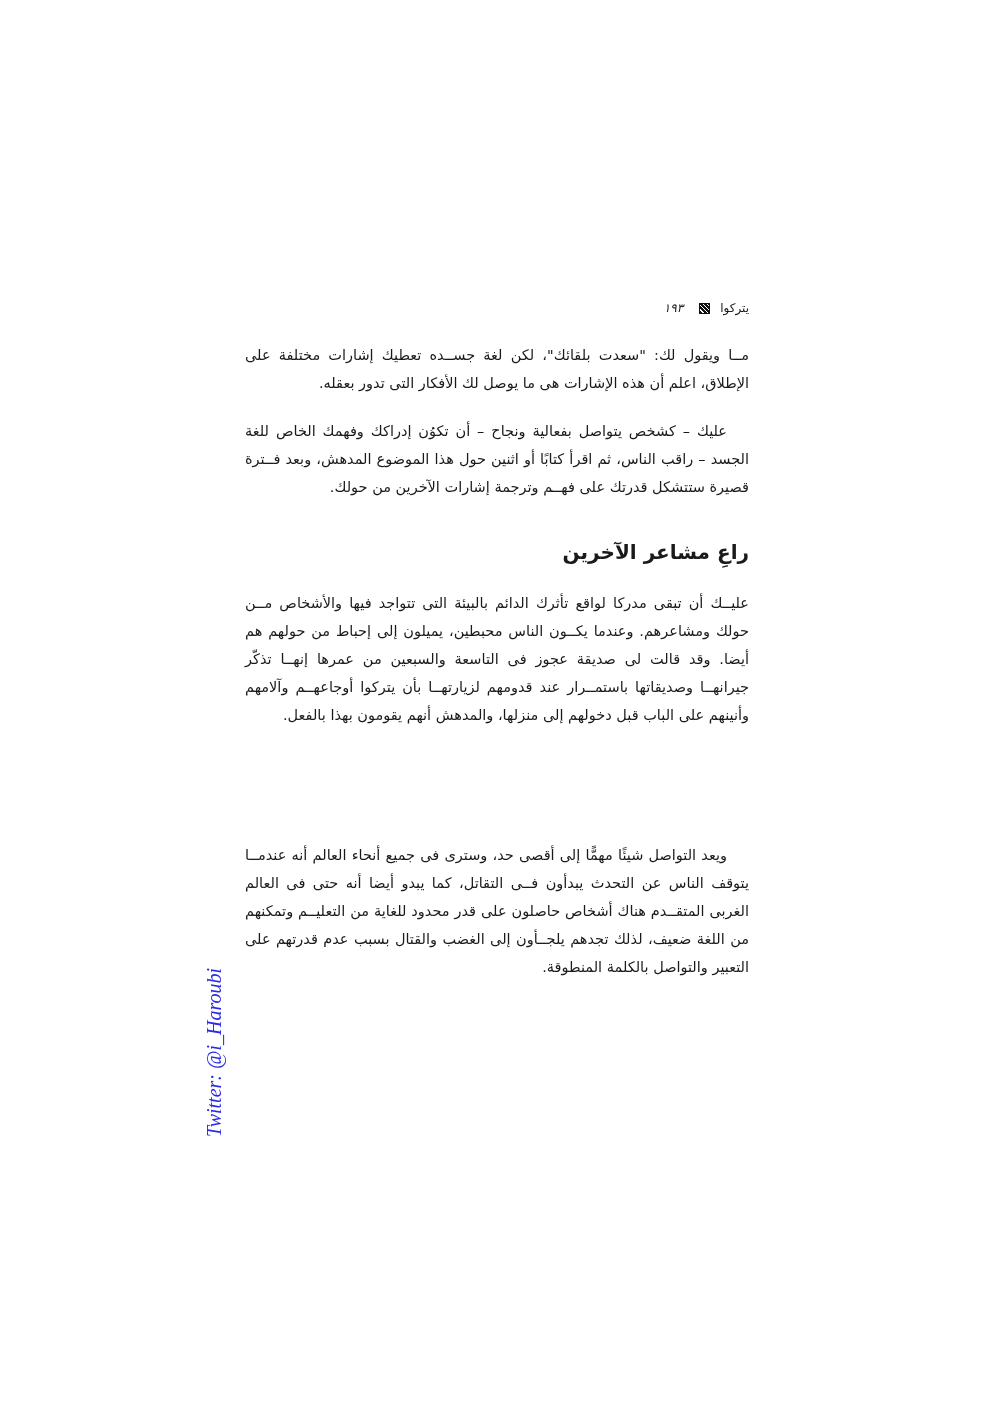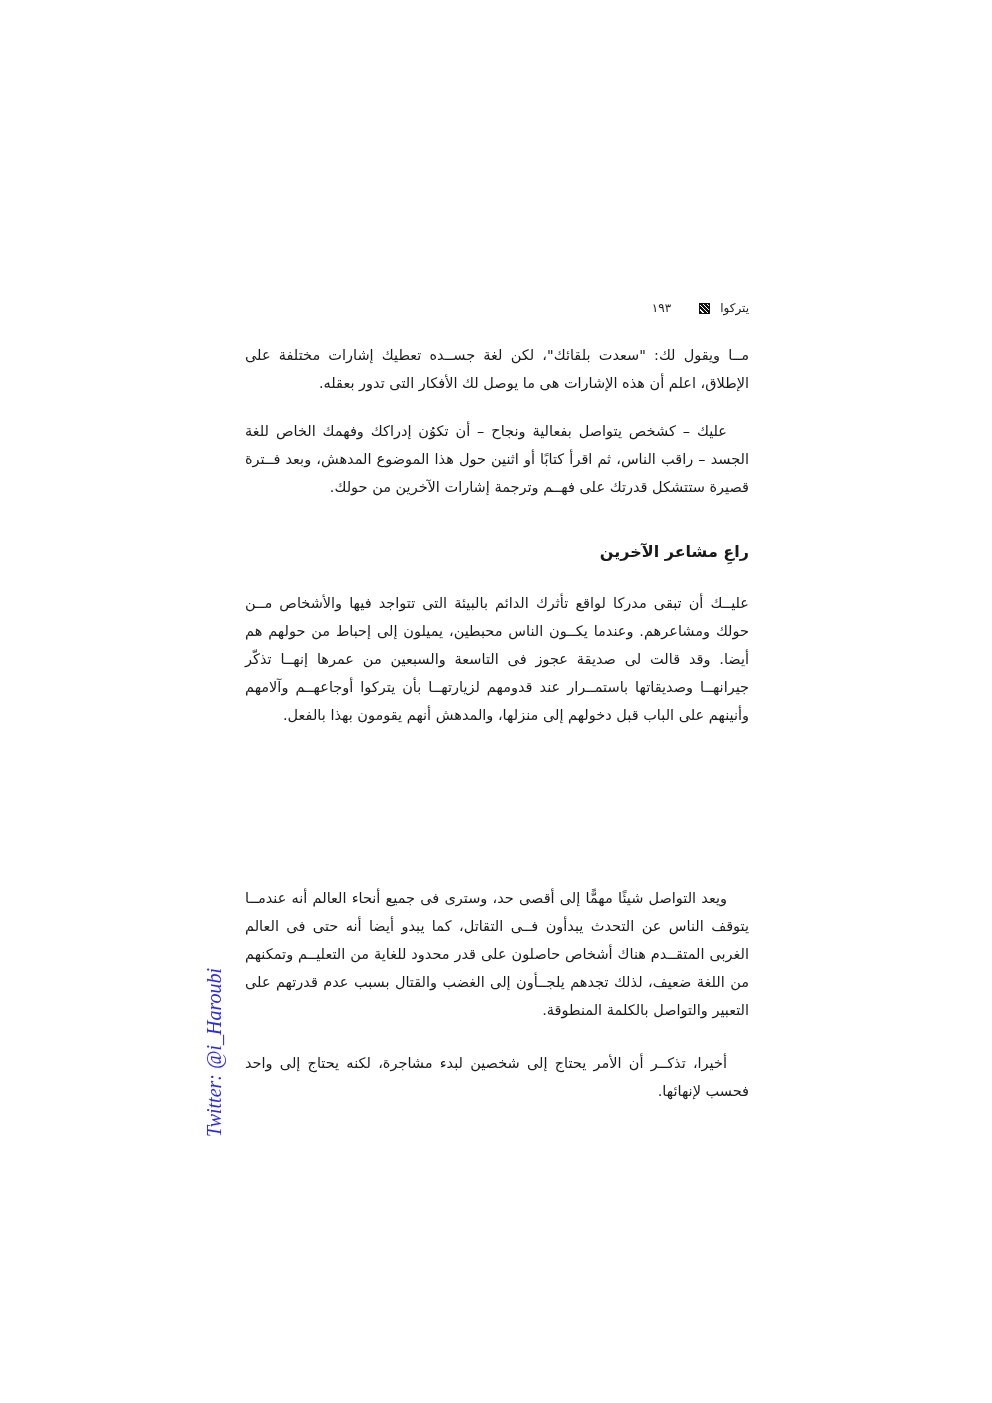--- a/index.html
+++ b/index.html
@@ -37,42 +37,43 @@
     .running-head .ornament {
       display: inline-block;
       width: 11px;
       height: 11px;
       background:
         repeating-linear-gradient(45deg, #111 0 2px, #fff 2px 3px);
       border: 1px solid #111;
       box-sizing: border-box;
     }
     .running-head .page-num {
-      margin-right: 18px;
+      margin-right: 6px;
+      font-style: italic;
     }
     .para {
       position: absolute;
       right: 0;
       width: 504px;
       font-size: 14.5px;
       line-height: 28px;
       text-align: justify;
       text-align-last: right;
       margin: 0;
     }
     .para.indent {
       text-indent: 22px;
       margin-left: 40px;
     }
     .section-heading {
       position: absolute;
       right: 0;
       top: 532px;
       margin: 0;
-      font-size: 16px;
+      font-size: 20px;
       font-weight: bold;
       line-height: 40px;
       direction: rtl;
       text-align: center;
     }
     .watermark {
       position: absolute;
       left: 200px;
       top: 950px;
       width: 28px;
@@ -105,21 +106,20 @@
 
   <p class="para" style="top:341px;">مــا ويقول لك: "سعدت بلقائك"، لكن لغة جســده تعطيك إشارات مختلفة على الإطلاق، اعلم أن هذه الإشارات هى ما يوصل لك الأفكار التى تدور بعقله.</p>
 
   <p class="para indent" style="top:417px;">عليك – كشخص يتواصل بفعالية ونجاح – أن تكوُن إدراكك وفهمك الخاص للغة الجسد – راقب الناس، ثم اقرأ كتابًا أو اثنين حول هذا الموضوع المدهش، وبعد فــترة قصيرة ستتشكل قدرتك على فهــم وترجمة إشارات الآخرين من حولك.</p>
 
   <h2 class="section-heading">راعِ مشاعر الآخرين</h2>
 
   <p class="para" style="top:589px;">عليــك أن تبقى مدركا لواقع تأثرك الدائم بالبيئة التى تتواجد فيها والأشخاص مــن حولك ومشاعرهم. وعندما يكــون الناس محبطين، يميلون إلى إحباط من حولهم هم أيضا. وقد قالت لى صديقة عجوز فى التاسعة والسبعين من عمرها إنهــا تذكّر جيرانهــا وصديقاتها باستمــرار عند قدومهم لزيارتهــا بأن يتركوا أوجاعهــم وآلامهم وأنينهم على الباب قبل دخولهم إلى منزلها، والمدهش أنهم يقومون بهذا بالفعل.</p>
 
 
-  <p class="para indent" style="top:884px;">ويعد التواصل شيئًا مهمًّا إلى أقصى حد، وسترى فى جميع أنحاء العالم أنه عندمــا يتوقف الناس عن التحدث يبدأون فــى التقاتل، كما يبدو أيضا أنه حتى فى العالم الغربى المتقــدم هناك أشخاص حاصلون على قدر محدود للغاية من التعليــم وتمكنهم من اللغة ضعيف، لذلك تجدهم يلجــأون إلى الغضب والقتال بسبب عدم قدرتهم على التعبير والتواصل بالكلمة المنطوقة.</p>
+  <p class="para indent" style="top:841px;">ويعد التواصل شيئًا مهمًّا إلى أقصى حد، وسترى فى جميع أنحاء العالم أنه عندمــا يتوقف الناس عن التحدث يبدأون فــى التقاتل، كما يبدو أيضا أنه حتى فى العالم الغربى المتقــدم هناك أشخاص حاصلون على قدر محدود للغاية من التعليــم وتمكنهم من اللغة ضعيف، لذلك تجدهم يلجــأون إلى الغضب والقتال بسبب عدم قدرتهم على التعبير والتواصل بالكلمة المنطوقة.</p>
 
-  <p class="para indent" style="top:1049px;">أخيرا، تذكــر أن الأمر يحتاج إلى شخصين لبدء مشاجرة، لكنه يحتاج إلى واحد فحسب لإنهائها.</p>
 
 </div>
 
 <div class="watermark">
   <span>Twitter: @i_Haroubi</span>
 </div>
 
 </body></html>

